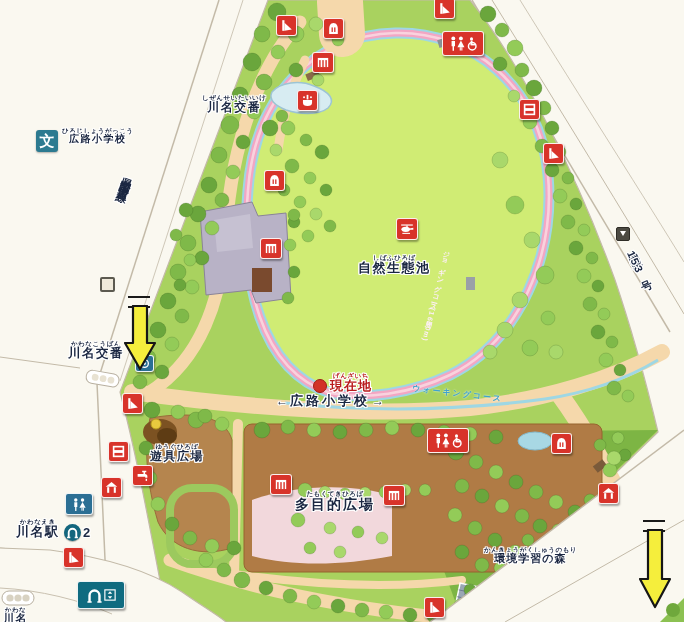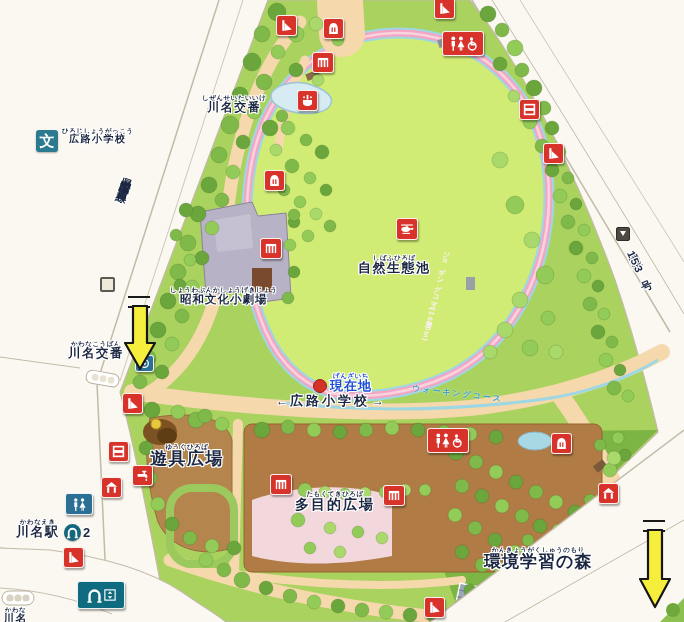--- a/index.html
+++ b/index.html
@@ -20,40 +20,40 @@
        font-size:15px;font-weight:bold;z-index:6;box-shadow:0 1px 2px rgba(0,0,0,.3)}
   #lbl-pond{left:202px;top:94px}
   #lbl-pond .ltx{font-size:12px}
   #lbl-prefroad{left:124px;top:170px;transform:rotate(19deg);transform-origin:top center;z-index:4}
   #lbl-prefroad .ltx{font-size:11px;letter-spacing:2px}
   #lbl-theater{left:170px;top:286px}
   #lbl-theater .ltx{font-size:11.5px;letter-spacing:1px}
   #lbl-koban{left:68px;top:340px}
   #lbl-lawn{left:358px;top:254px}
   #lbl-lawn .ltx{font-size:13px}
-  #lbl-current{left:330px;top:372px;color:#1d4ed8}
+  #lbl-current{left:330px;top:372px;color:#b91c1c}
   #lbl-current .ltx{font-size:13px;letter-spacing:1px}
   #current-dot{position:absolute;left:313px;top:379px;width:12px;height:12px;background:#d23227;
        border-radius:50%;border:1px solid #a01d14;z-index:6}
   #lbl-oldroad{left:276px;top:394px;flex-direction:row;align-items:center;gap:2px}
   #lbl-oldroad .ltx{font-size:13px;letter-spacing:3px}
   #lbl-oldroad .arr{font-size:12px}
   #lbl-playground{left:150px;top:443px}
-  #lbl-playground .ltx{font-size:17px}
+  #lbl-playground .ltx{font-size:12px}
   #lbl-multi{left:295px;top:490px}
   #lbl-multi .ltx{font-size:14px;letter-spacing:2px}
   #lbl-station{left:16px;top:518px}
   #lbl-station .ltx{font-size:13px}
   #station-mark{position:absolute;left:64px;top:524px;z-index:6;display:flex;align-items:center;gap:2px}
   #station-mark .mcirc{width:17px;height:17px;border-radius:50%;background:#13667e;display:flex;
        align-items:center;justify-content:center;box-shadow:0 1px 1px rgba(0,0,0,.3)}
   #station-mark .exitn{font-size:13px;font-weight:bold;color:#1b2742;
        text-shadow:-1px -1px 0 #fff,1px -1px 0 #fff,-1px 1px 0 #fff,1px 1px 0 #fff}
   #lbl-forest{left:484px;top:546px}
-  #lbl-forest .ltx{font-size:17px;letter-spacing:1px}
+  #lbl-forest .ltx{font-size:11px;letter-spacing:1px}
   #lbl-r153{left:622px;top:248px;transform:rotate(-25deg);transform-origin:top center;z-index:4}
   #lbl-r153 .ltx{font-size:11px;letter-spacing:2px}
   #lbl-jog{position:absolute;left:443px;top:246px;z-index:5;writing-mode:vertical-rl;
        transform:rotate(14deg);transform-origin:top center;font-size:7px;font-weight:bold;
        color:#fdeff5;letter-spacing:1px;white-space:nowrap}
   #lbl-walk{position:absolute;left:412px;top:388px;z-index:5;transform:rotate(7deg);
        font-size:8px;font-weight:bold;color:#3fa3cc;letter-spacing:2px;white-space:nowrap;
        text-shadow:0 0 2px #fff}
   #lbl-corner{left:3px;top:606px}
   #lbl-corner .ltx{font-size:11px}
@@ -452,24 +452,20 @@
   <div class="lbl" id="lbl-pond">
     <span class="furi">しぜんせいたいいけ</span>
     <span class="ltx">川名交番</span>
   </div>
 
   <div class="lbl vlbl" id="lbl-prefroad">
     <span class="ltx">県道関田名古屋線</span>
   </div>
   <div class="shield" id="shield-pref"></div>
 
-  <div class="lbl" id="lbl-theater">
-    <span class="furi">しょうわぶんかしょうげきじょう</span>
-    <span class="ltx">昭和文化小劇場</span>
-  </div>
 
   <div class="lbl" id="lbl-koban">
     <span class="furi">かわなこうばん</span>
     <span class="ltx">川名交番</span>
   </div>
 
   <div class="lbl" id="lbl-lawn">
     <span class="furi">しばふひろば</span>
     <span class="ltx">自然生態池</span>
   </div>

